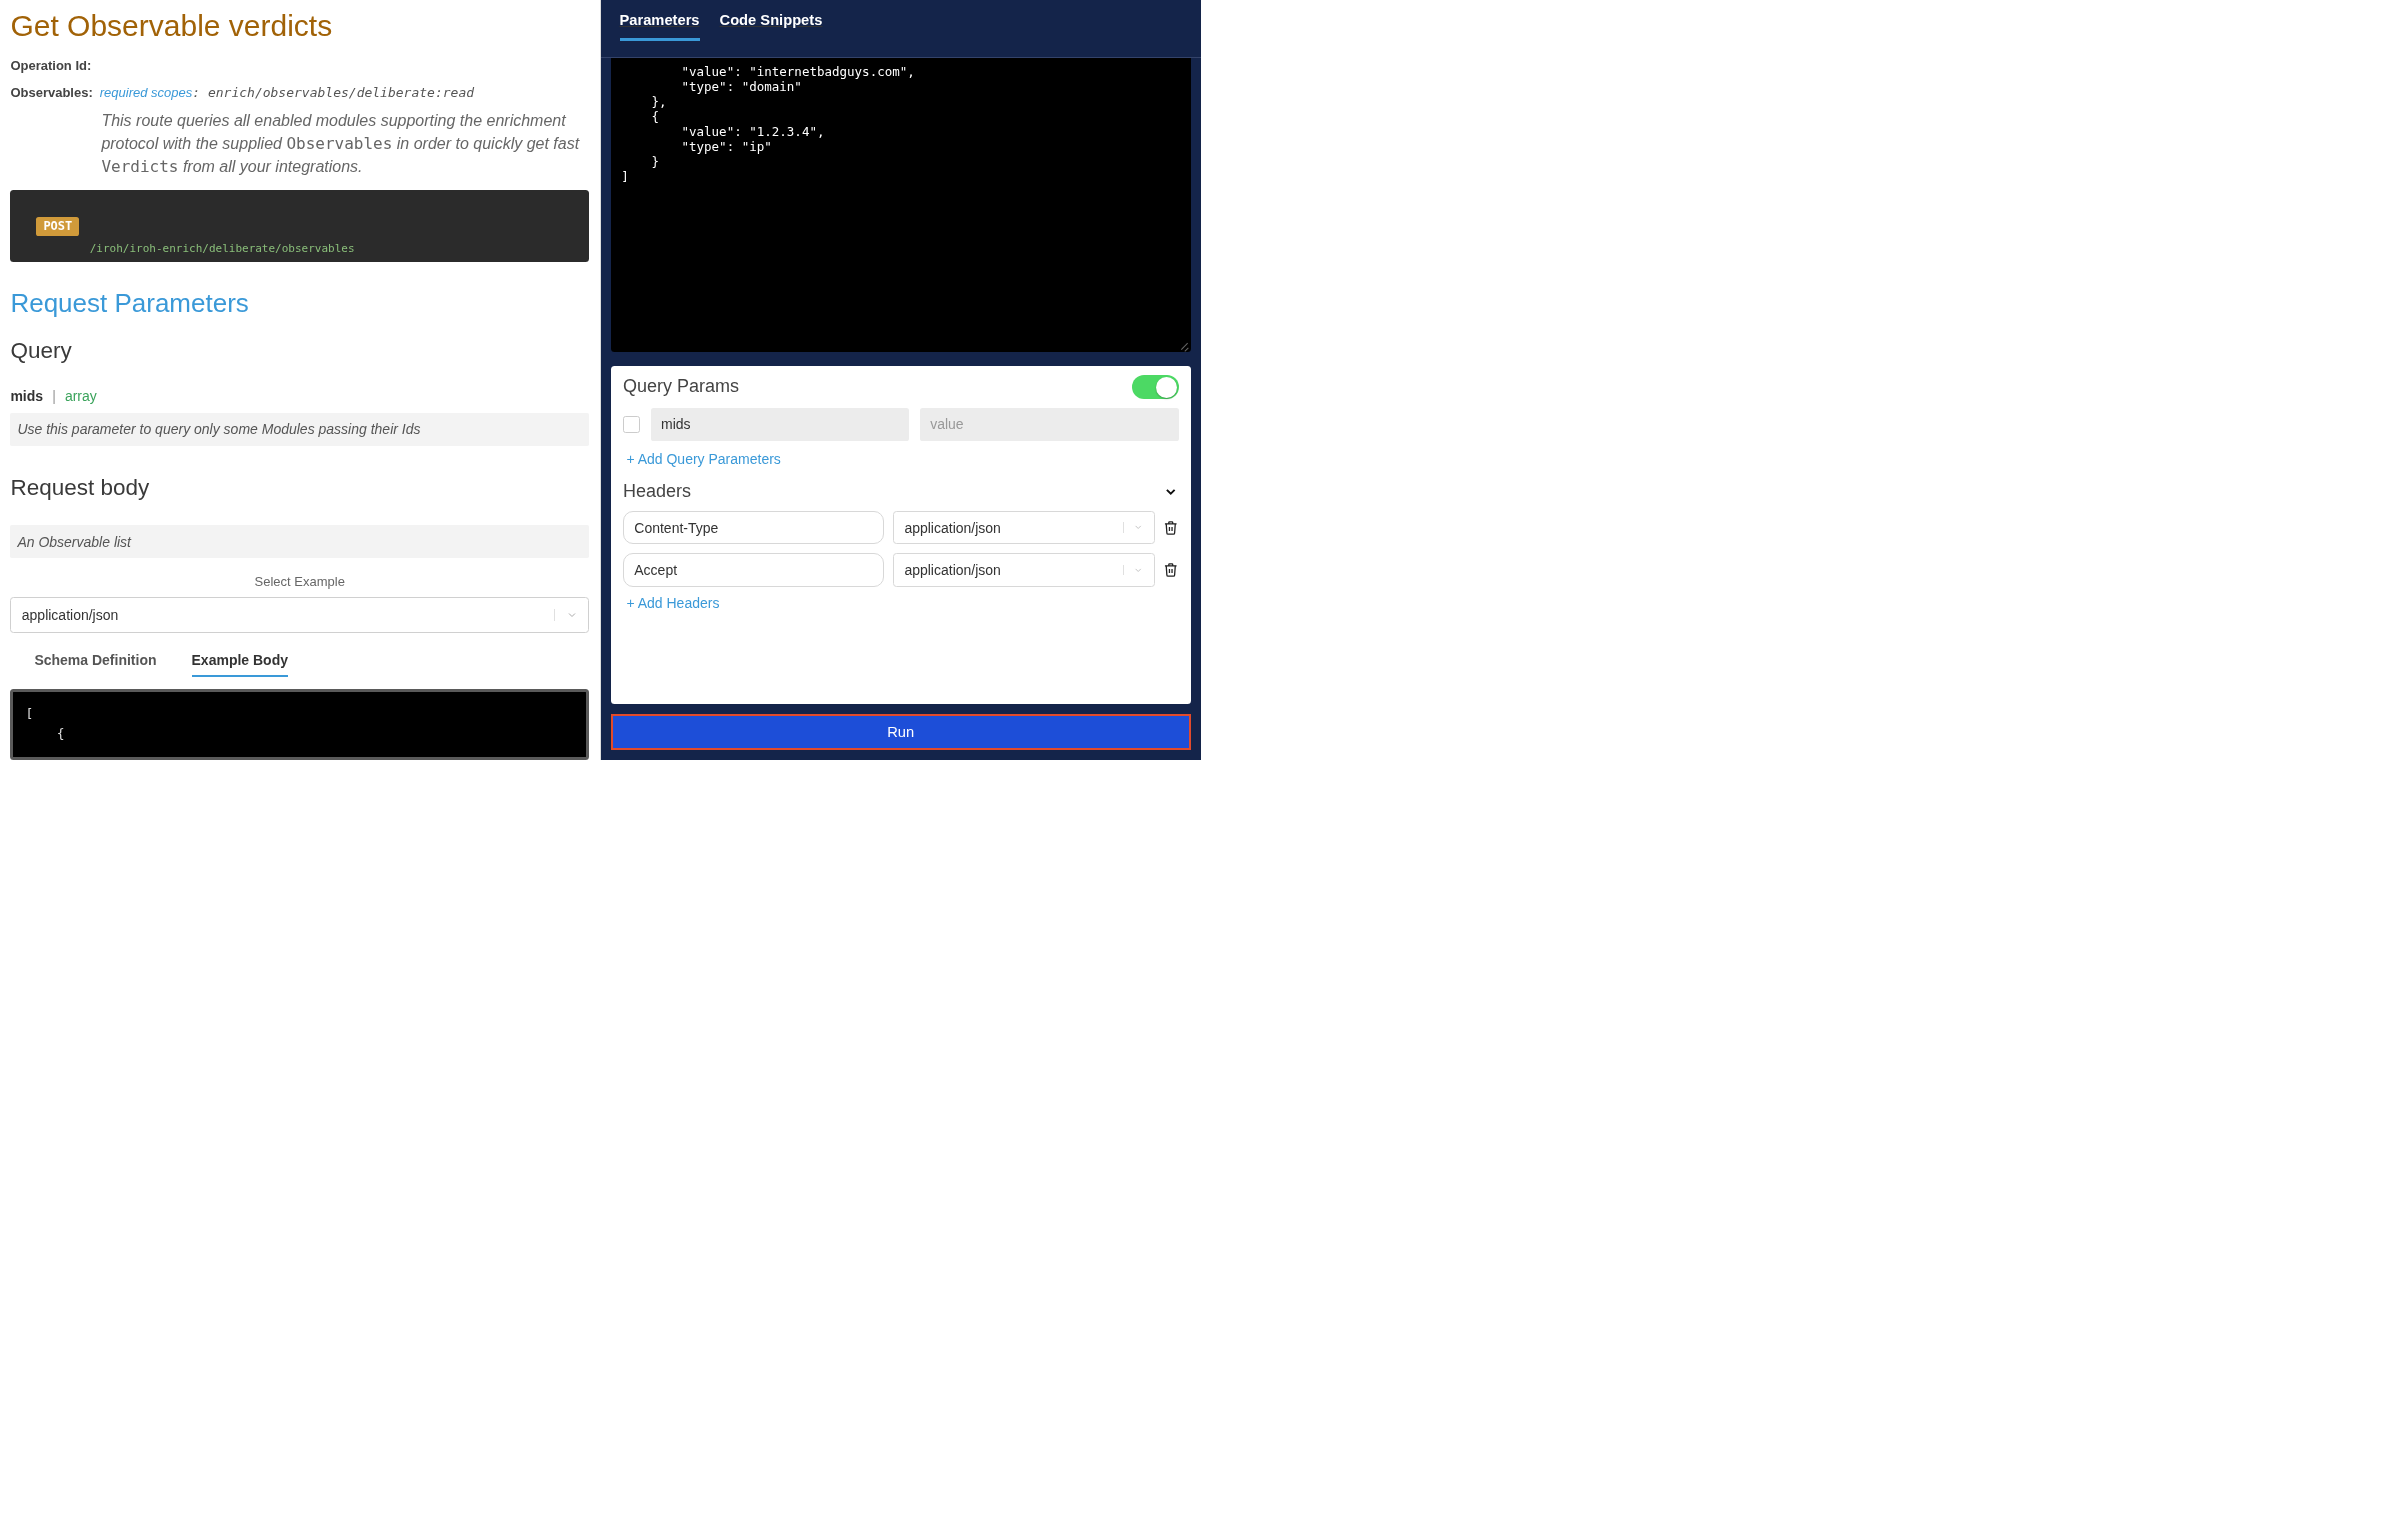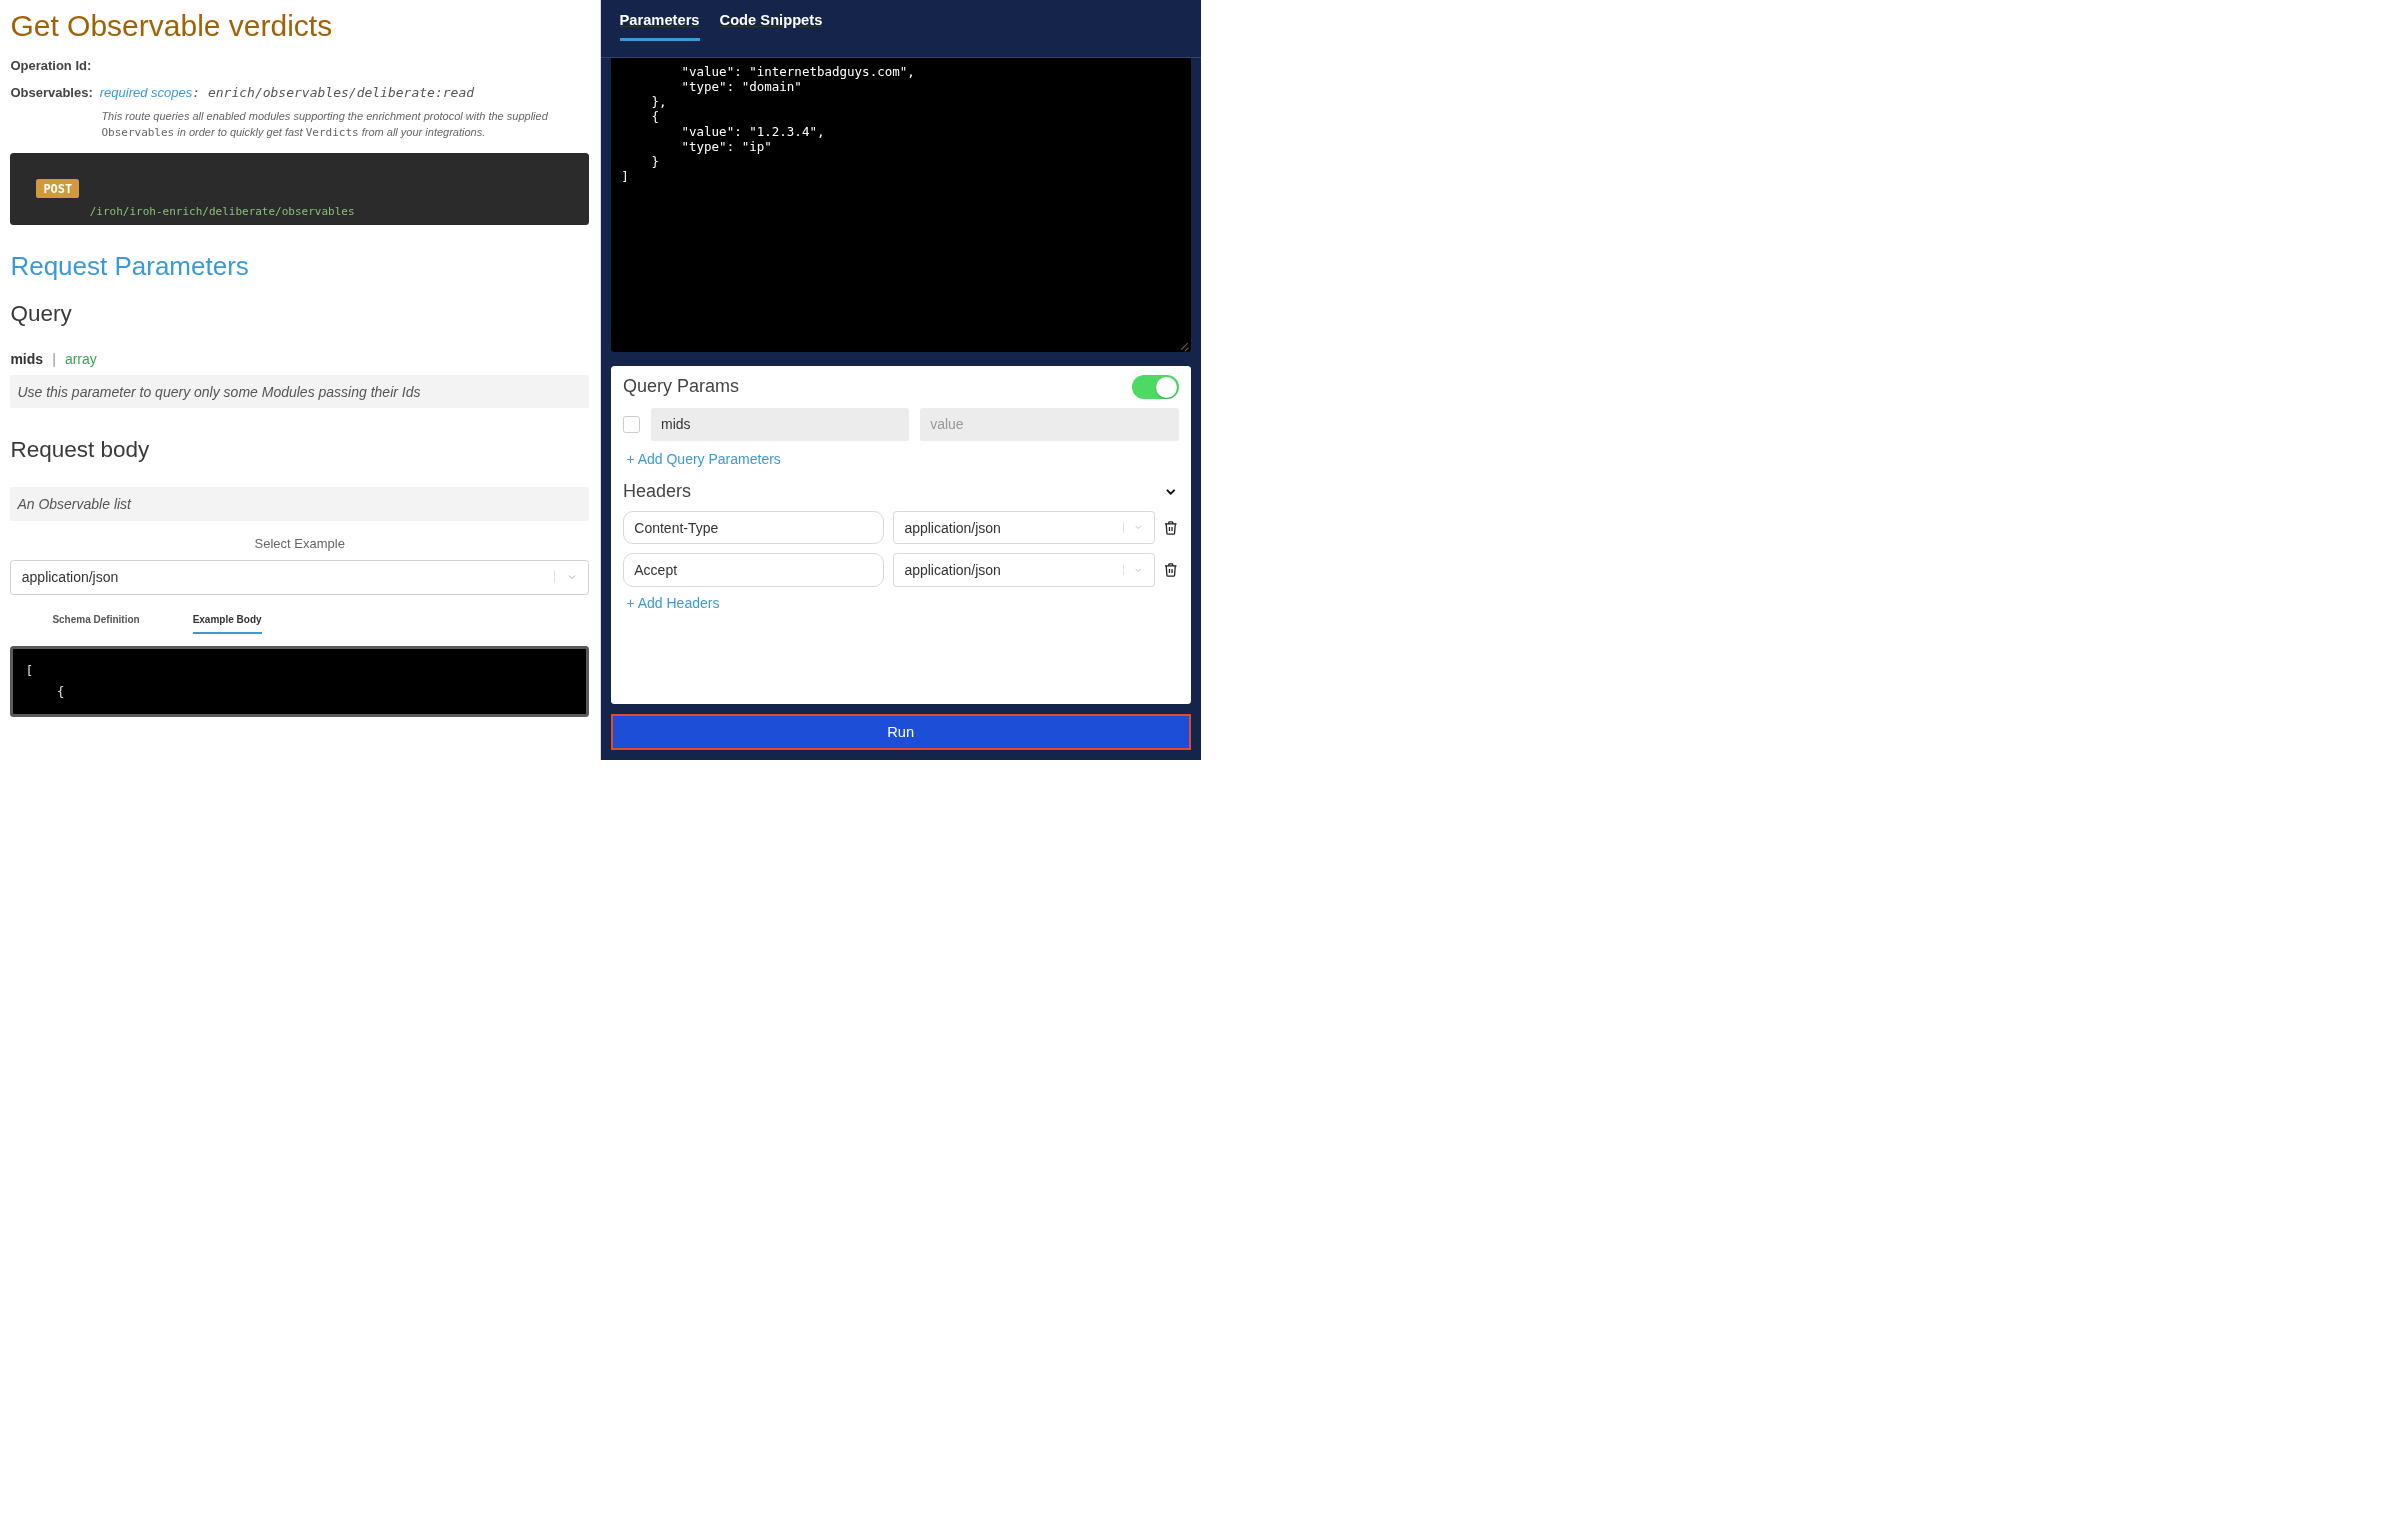--- a/index.html
+++ b/index.html
@@ -41,21 +41,21 @@
   }
   .desc-label { font-weight: 700; }
   .scopes {
     color: #3a99d8;
     font-style: italic;
   }
   .mono { font-family: Menlo, Consolas, monospace; font-style: italic; color:#555; }
   .desc-text {
     font-style: italic;
     color: #666;
-    font-size: 11px;
+    font-size: 16px;
     margin-left: 91px;
     margin-bottom: 12px;
     line-height: 1.45;
   }
   .desc-text .code { font-family: Menlo, Consolas, monospace; font-style: normal; }
 
   .endpoint-bar {
     background: #2b2b2b;
     border-radius: 3.5px;
     display: flex;
@@ -145,26 +145,25 @@
     color: #aaa;
   }
 
   .tabs {
     display: flex;
     gap: 35px;
     padding-left: 24px;
     margin-bottom: 12px;
   }
   .tab {
-    font-size: 10px;
+    font-size: 14px;
     font-weight: 700;
     color: #555;
     padding-bottom: 7px;
     cursor: pointer;
-    margin-left: 18px;
   }
   .tab.active {
     color: #333;
     border-bottom: 2.6px solid #3a99d8;
   }
 
   .code-block {
     background: #000;
     color: #ddd;
     font-family: Menlo, Consolas, monospace;

